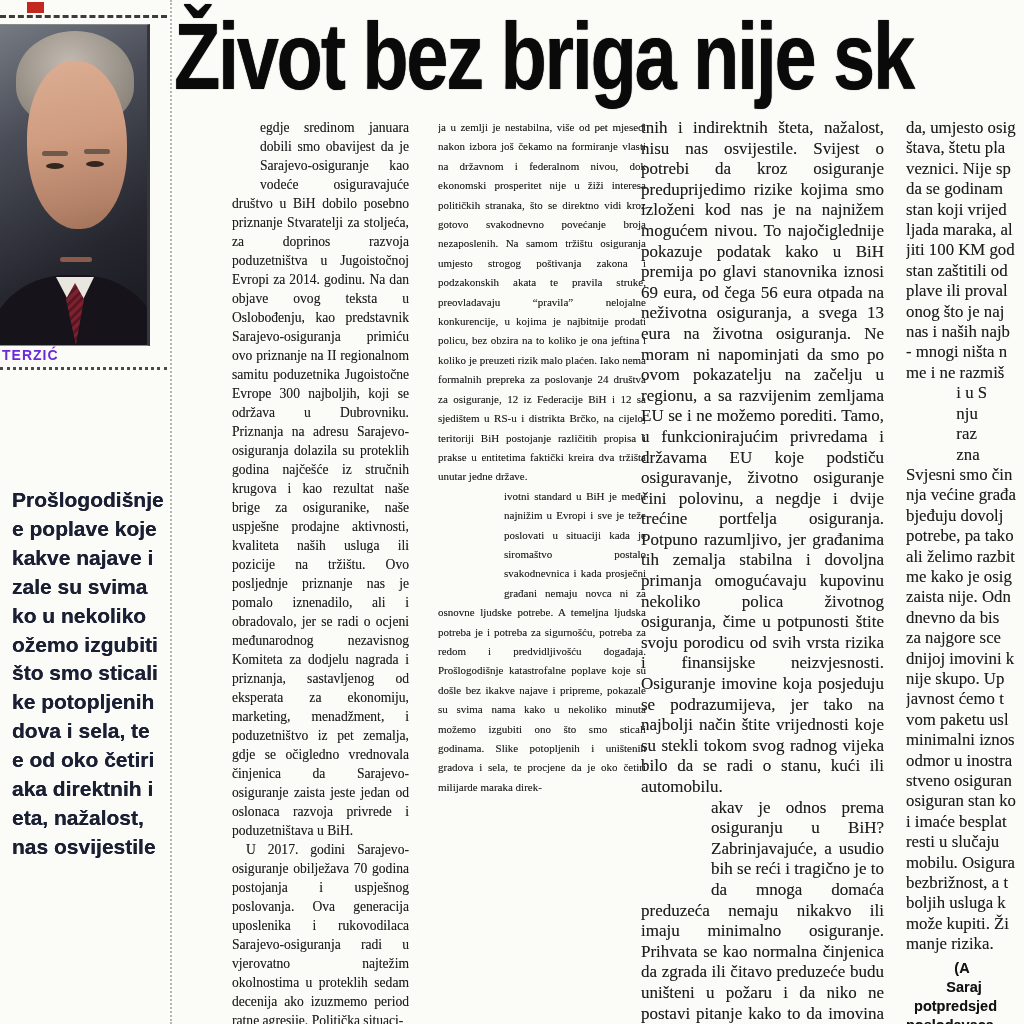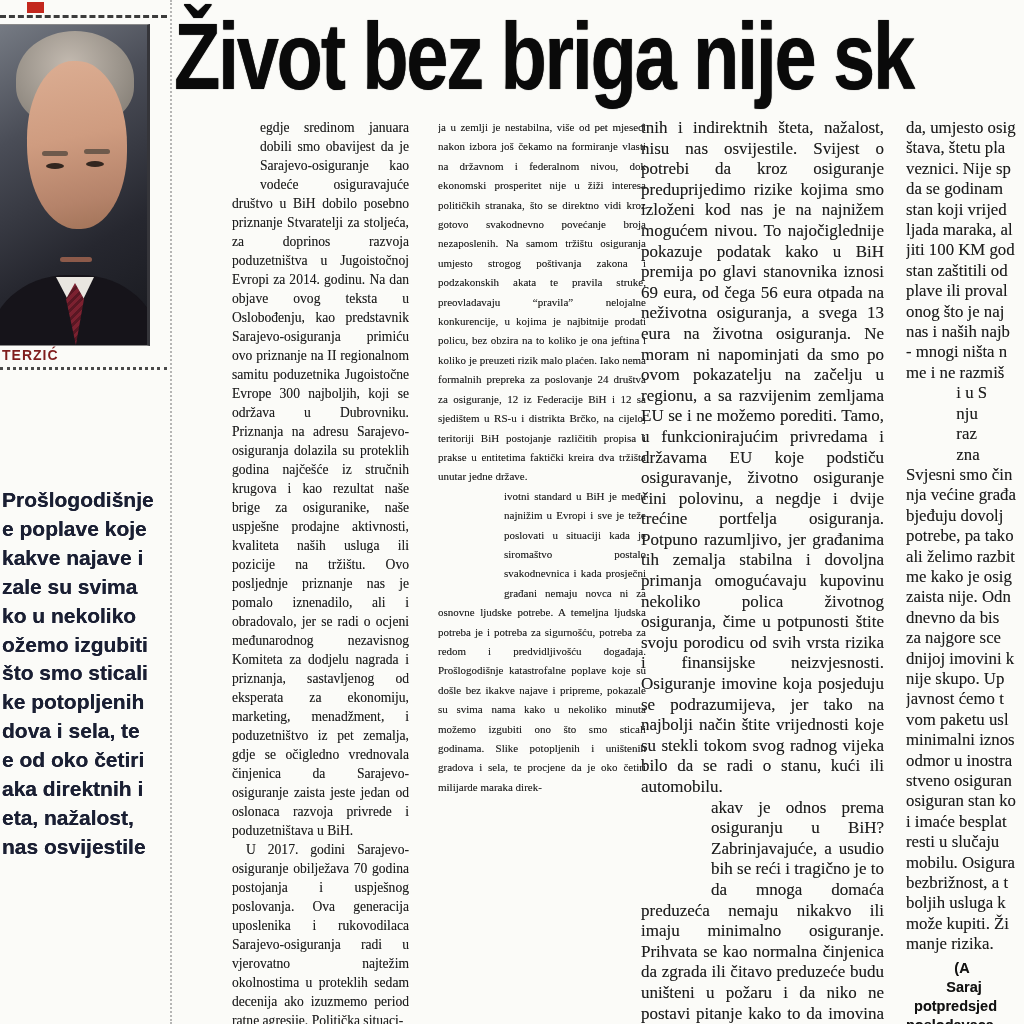--- a/index.html
+++ b/index.html
@@ -30,30 +30,30 @@
   .mouth{left:60px;top:232px;width:32px;height:5px;background:#8c5a4a;border-radius:3px;}
   .suit{left:-12px;top:250px;width:172px;height:80px;background:#16141a;
         border-radius:46% 46% 0 0/90% 90% 0 0;}
   .shirt{left:56px;top:252px;width:38px;height:46px;background:#e9e6e0;
          clip-path:polygon(0 0,100% 0,52% 82%);}
   .tie{left:66px;top:258px;width:18px;height:62px;
        background:repeating-linear-gradient(135deg,#7c2130 0 3px,#591723 3px 6px);
        clip-path:polygon(50% 0,100% 26%,55% 100%,0 26%);}
 
   .caption{position:absolute;left:2px;top:347px;font-family:"Liberation Sans",sans-serif;
-           font-weight:bold;font-size:14px;letter-spacing:1px;color:#7f1d1d;}
+           font-weight:bold;font-size:14px;letter-spacing:1px;color:#6d28d9;}
 
   
   .headline{position:absolute;left:174px;top:2px;margin:0;white-space:nowrap;
             font-family:"Liberation Sans",sans-serif;font-weight:bold;font-size:95px;
             letter-spacing:-3px;color:#0a0a0a;transform:scaleX(.8);transform-origin:0 0;
             text-shadow:0 0 1px #222;}
 
   
-  .pullquote{position:absolute;left:2px;top:486px;width:168px;
+  .pullquote{position:absolute;left:12px;top:486px;width:168px;
              font-family:"Liberation Sans",sans-serif;font-weight:bold;
              font-size:21px;line-height:28.9px;color:#1a1f33;white-space:pre-line;
              text-shadow:0 0 .6px #1a1f33;}
 
   
   .col{position:absolute;top:118px;height:906px;overflow:hidden;text-align:justify;
        text-shadow:0 0 .5px rgba(40,40,40,.45);}
   .col p{margin:0;}
   .col1{left:232px;width:177px;font-size:13.6px;line-height:19px;}
   .col2{left:438px;width:208px;font-size:11px;line-height:19.4px;}

